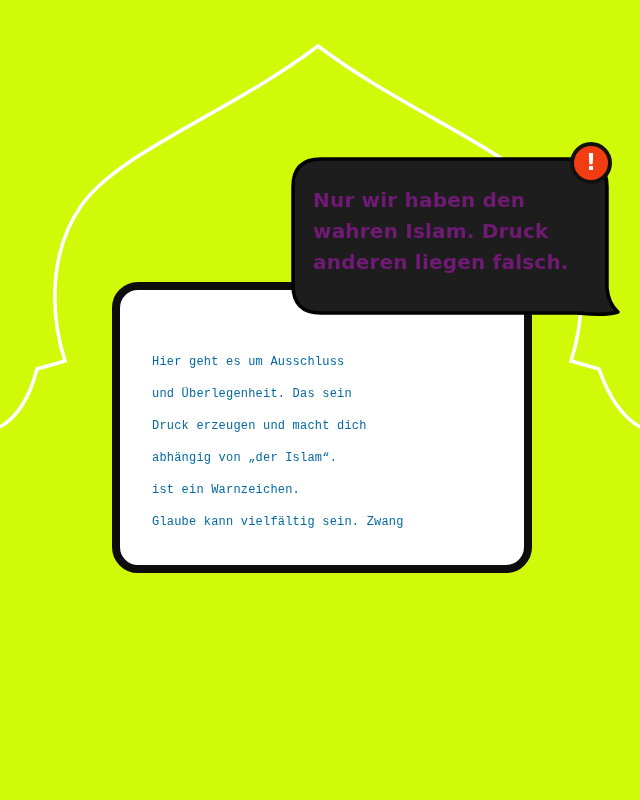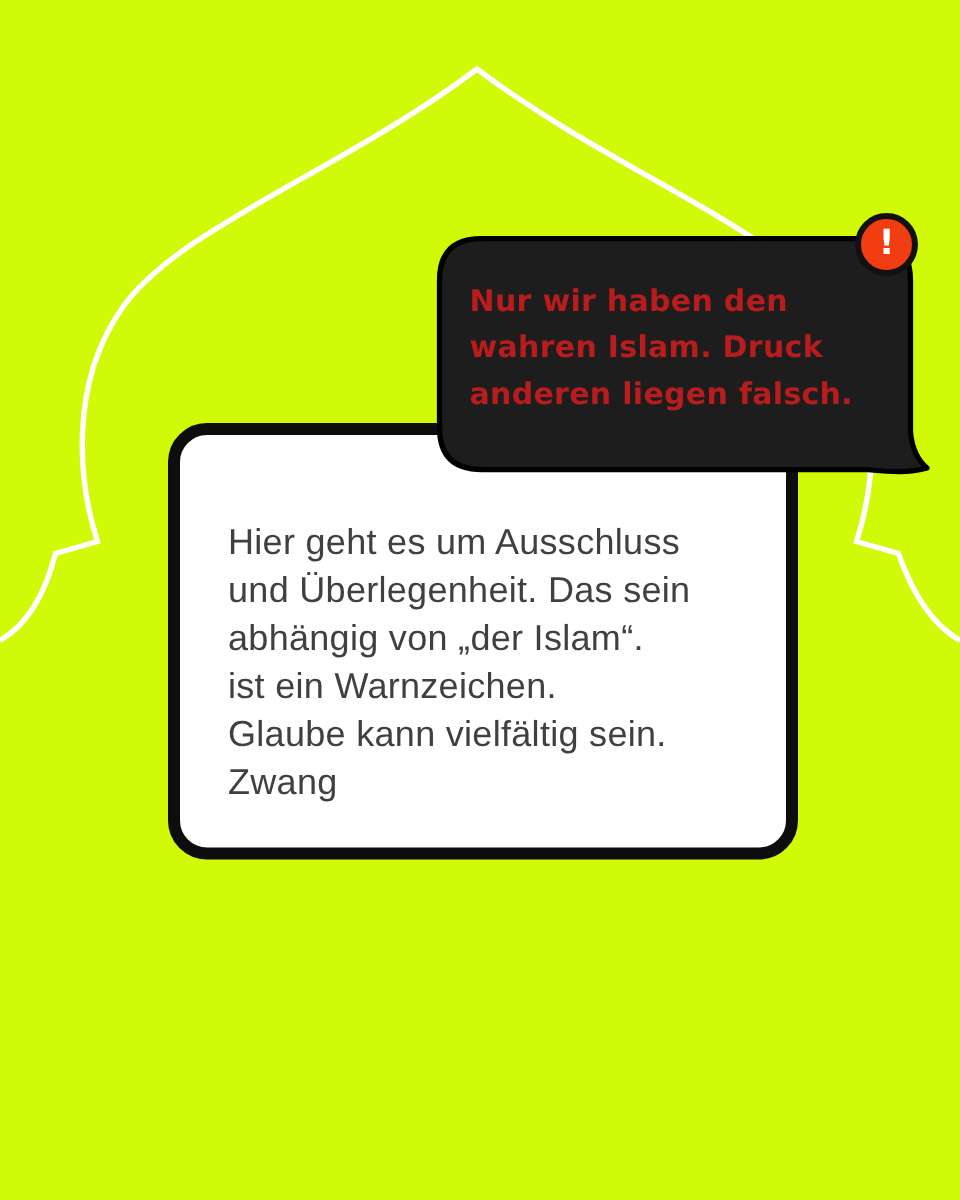--- a/index.html
+++ b/index.html
@@ -34,36 +34,36 @@
     box-sizing: border-box;
     background: #ffffff;
     border: 8px solid #0d0d0d;
     border-radius: 26px;
   }
   .card-text {
     position: absolute;
     left: 32px;
     top: 56px;
     right: 16px;
-    color: #404040;
-    font-size: 24px;
+    color: #0369a1;
+    font-size: 12px;
     line-height: 32px;
     letter-spacing: 0.2px;
-    font-family: Liberation Sans, sans-serif;
+    font-family: Liberation Mono, monospace;
   }
 
   
   .bubble-svg { z-index: 3; }
   .bubble-text {
     position: absolute;
     z-index: 4;
     left: 313px;
     top: 185px;
     width: 280px;
-    color: #b91c1c;
+    color: #701a75;
     font-weight: bold;
     font-size: 20px;
     line-height: 31px;
     letter-spacing: 0.2px;
     font-family: "DejaVu Sans", sans-serif;
   }
 
   
   .alert-badge {
     position: absolute;
@@ -99,20 +99,21 @@
              C 118,152 228,114 318,46
              C 408,114 518,152 555,206
              C 591,258 583,324 571,361
              L 599,369 Q 614,412 640,427" fill="none" stroke="#ffffff" stroke-width="3.6" stroke-linejoin="miter"></path>
   </svg>
 
   <div class="card">
     <div class="card-text">
       <div>Hier geht es um Ausschluss</div>
       <div>und Überlegenheit. Das sein</div>
+      <div>Druck erzeugen und macht dich</div>
       <div>abhängig von „der Islam“.</div>
       <div>ist ein Warnzeichen.</div>
       <div>Glaube kann vielfältig sein. Zwang</div>
     </div>
   </div>
 
   <svg class="bubble-svg" viewBox="0 0 640 800" aria-hidden="true">
     <path d="M 321,159
              L 579,159
              Q 607,159 607,187

